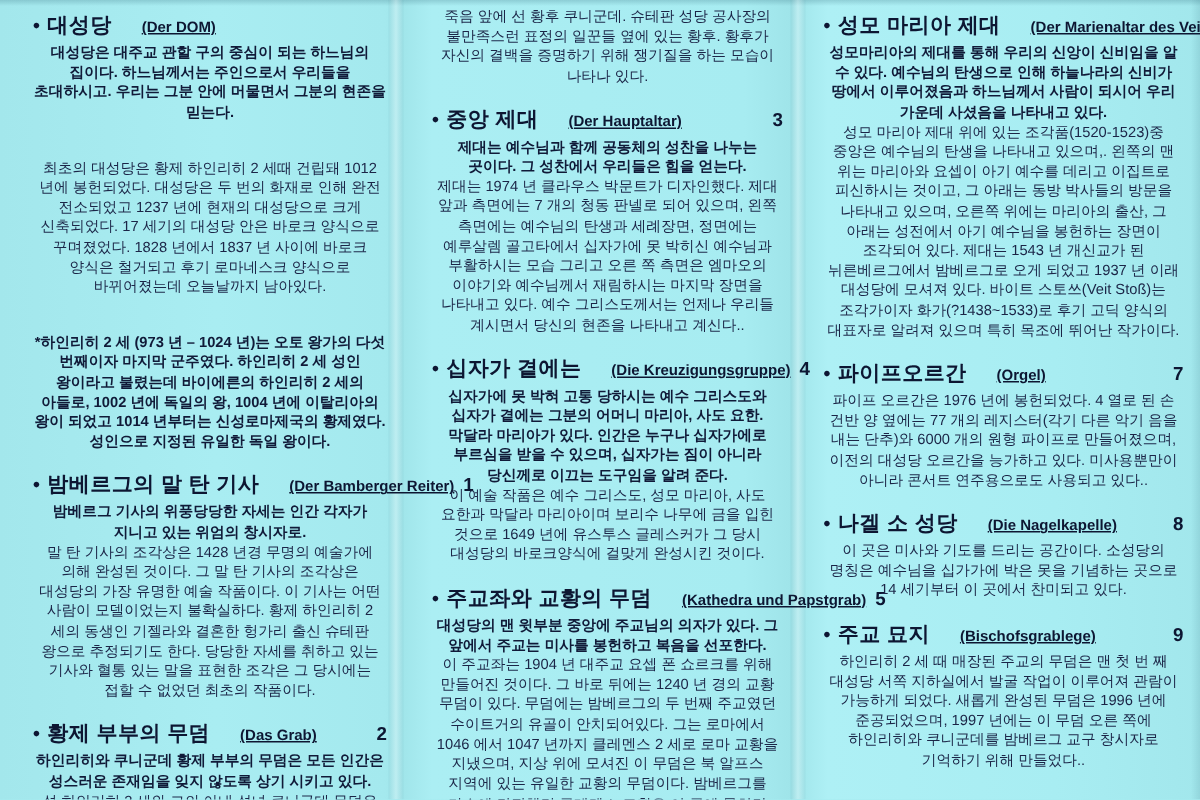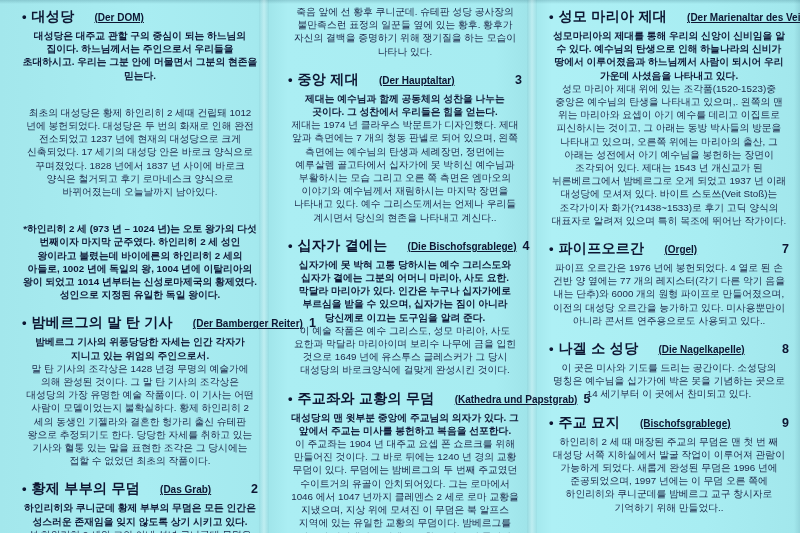--- a/index.html
+++ b/index.html
@@ -70,21 +70,21 @@
       </div>
       <p class="para bold">대성당은 대주교 관할 구의 중심이 되는 하느님의 집이다. 하느님께서는 주인으로서 우리들을 초대하시고. 우리는 그분 안에 머물면서 그분의 현존을 믿는다.</p>
       <p class="para gap">최초의 대성당은 황제 하인리히 2 세때 건립돼 1012 년에 봉헌되었다. 대성당은 두 번의 화재로 인해 완전 전소되었고 1237 년에 현재의 대성당으로 크게 신축되었다. 17 세기의 대성당 안은 바로크 양식으로 꾸며졌었다. 1828 년에서 1837 년 사이에 바로크 양식은 철거되고 후기 로마네스크 양식으로 바뀌어졌는데 오늘날까지 남아있다.</p>
       <p class="para bold gap">*하인리히 2 세 (973 년 – 1024 년)는 오토 왕가의 다섯 번째이자 마지막 군주였다. 하인리히 2 세 성인 왕이라고 불렸는데 바이에른의 하인리히 2 세의 아들로, 1002 년에 독일의 왕, 1004 년에 이탈리아의 왕이 되었고 1014 년부터는 신성로마제국의 황제였다. 성인으로 지정된 유일한 독일 왕이다.</p>
       <div class="section-head">
         <span class="bullet">•</span>
         <span class="tko">밤베르그의 말 탄 기사</span>
         <span class="tde">(Der Bamberger Reiter)</span>
         <span class="tnum">1</span>
       </div>
-      <p class="para bold">밤베르그 기사의 위풍당당한 자세는 인간 각자가 지니고 있는 위엄의 주인으로서.</p>
+      <p class="para bold">밤베르그 기사의 위풍당당한 자세는 인간 각자가 지니고 있는 위엄의 창시자로.</p>
       <p class="para">말 탄 기사의 조각상은 1428 년경 무명의 예술가에 의해 완성된 것이다. 그 말 탄 기사의 조각상은 대성당의 가장 유명한 예술 작품이다. 이 기사는 어떤 사람이 모델이었는지 불확실하다. 황제 하인리히 2 세의 동생인 기젤라와 결혼한 헝가리 출신 슈테판 왕으로 추정되기도 한다. 당당한 자세를 취하고 있는 기사와 혈통 있는 말을 표현한 조각은 그 당시에는 접할 수 없었던 최초의 작품이다.</p>
       <div class="section-head">
         <span class="bullet">•</span>
         <span class="tko">황제 부부의 무덤</span>
         <span class="tde">(Das Grab)</span>
         <span class="tnum">2</span>
       </div>
       <p class="para bold">하인리히와 쿠니군데 황제 부부의 무덤은 모든 인간은 성스러운 존재임을 잊지 않도록 상기 시키고 있다.</p>
       <p class="para">성 하인리히 2 세와 그의 아내 성녀 쿠니군데 무덤은 1513 년 틸만 리멘슈나이더에 의해 완성되었다. 무덤 뚜껑에는 국왕 부부를 묘사하고 있다. 측면에는 황제 부부의 생애를 담은 5 개의 부조가 있다. 왼쪽으로부터: 담석증을 치유중인 성인 황제, 황제의 죽음 후 그의 죄를 영혼의 저울에 달아보는 것, 황제의</p>
     </div>
@@ -94,21 +94,21 @@
         <span class="bullet">•</span>
         <span class="tko">중앙 제대</span>
         <span class="tde">(Der Hauptaltar)</span>
         <span class="tnum">3</span>
       </div>
       <p class="para bold">제대는 예수님과 함께 공동체의 성찬을 나누는 곳이다. 그 성찬에서 우리들은 힘을 얻는다.</p>
       <p class="para">제대는 1974 년 클라우스 박문트가 디자인했다. 제대 앞과 측면에는 7 개의 청동 판넬로 되어 있으며, 왼쪽 측면에는 예수님의 탄생과 세례장면, 정면에는 예루살렘 골고타에서 십자가에 못 박히신 예수님과 부활하시는 모습 그리고 오른 쪽 측면은 엠마오의 이야기와 예수님께서 재림하시는 마지막 장면을 나타내고 있다. 예수 그리스도께서는 언제나 우리들 계시면서 당신의 현존을 나타내고 계신다..</p>
       <div class="section-head">
         <span class="bullet">•</span>
         <span class="tko">십자가 곁에는</span>
-        <span class="tde">(Die Bischofsgrablege)</span>
+        <span class="tde">(Die Kreuzigungsgruppe)</span>
         <span class="tnum">4</span>
       </div>
       <p class="para bold">십자가에 못 박혀 고통 당하시는 예수 그리스도와 십자가 곁에는 그분의 어머니 마리아, 사도 요한. 막달라 마리아가 있다. 인간은 누구나 십자가에로 부르심을 받을 수 있으며, 십자가는 짐이 아니라 당신께로 이끄는 도구임을 알려 준다.</p>
       <p class="para">이 예술 작품은 예수 그리스도, 성모 마리아, 사도 요한과 막달라 마리아이며 보리수 나무에 금을 입힌 것으로 1649 년에 유스투스 글레스커가 그 당시 대성당의 바로크양식에 걸맞게 완성시킨 것이다.</p>
       <div class="section-head">
         <span class="bullet">•</span>
         <span class="tko">주교좌와 교황의 무덤</span>
         <span class="tde">(Kathedra und Papstgrab)</span>
         <span class="tnum">5</span>
       </div>

